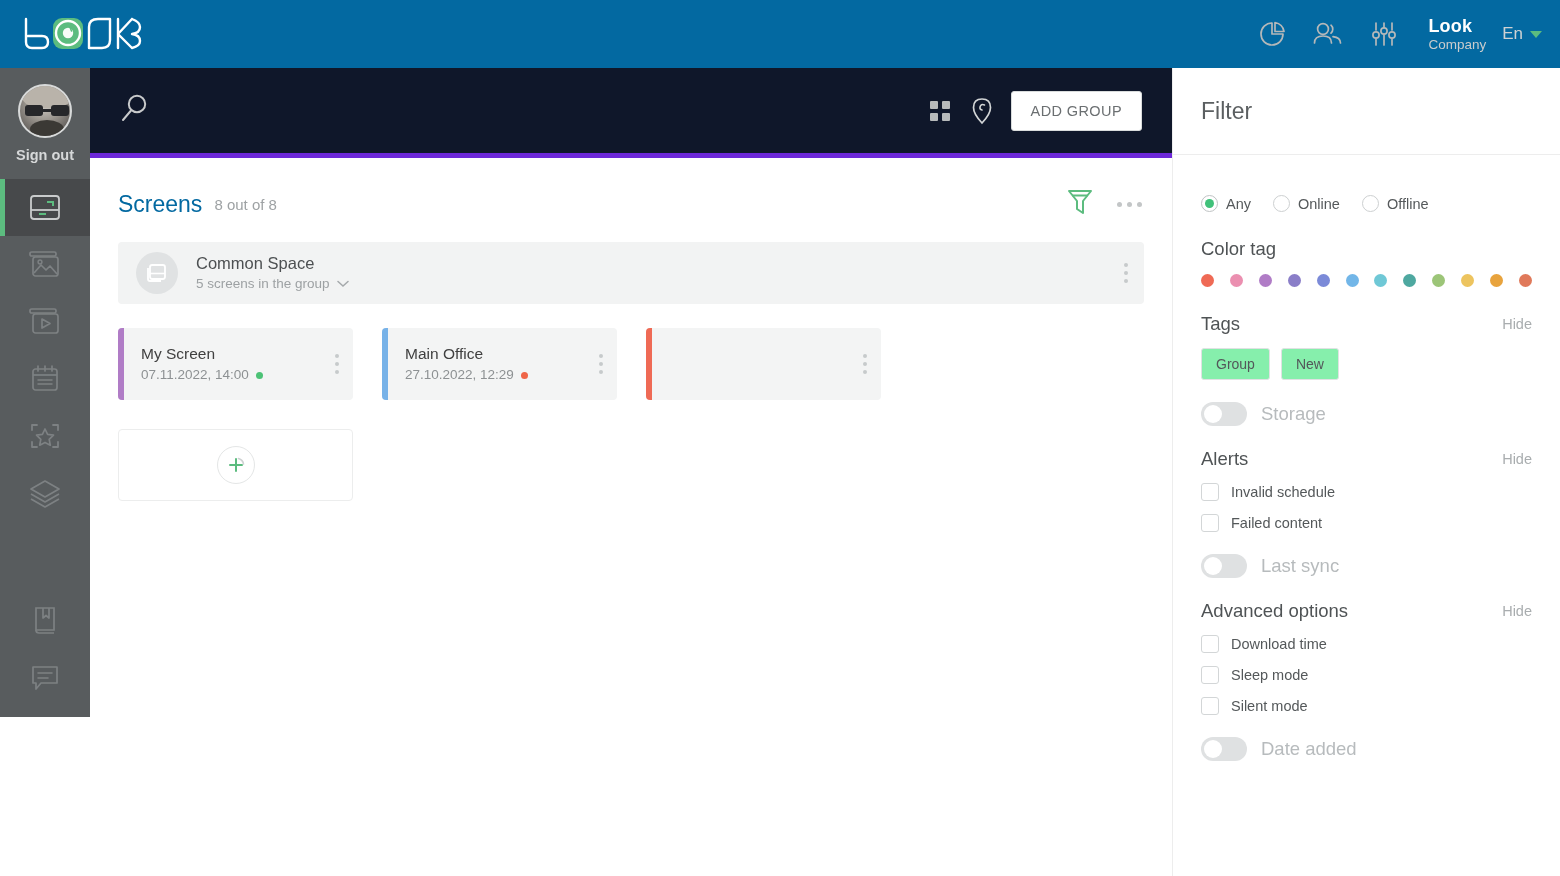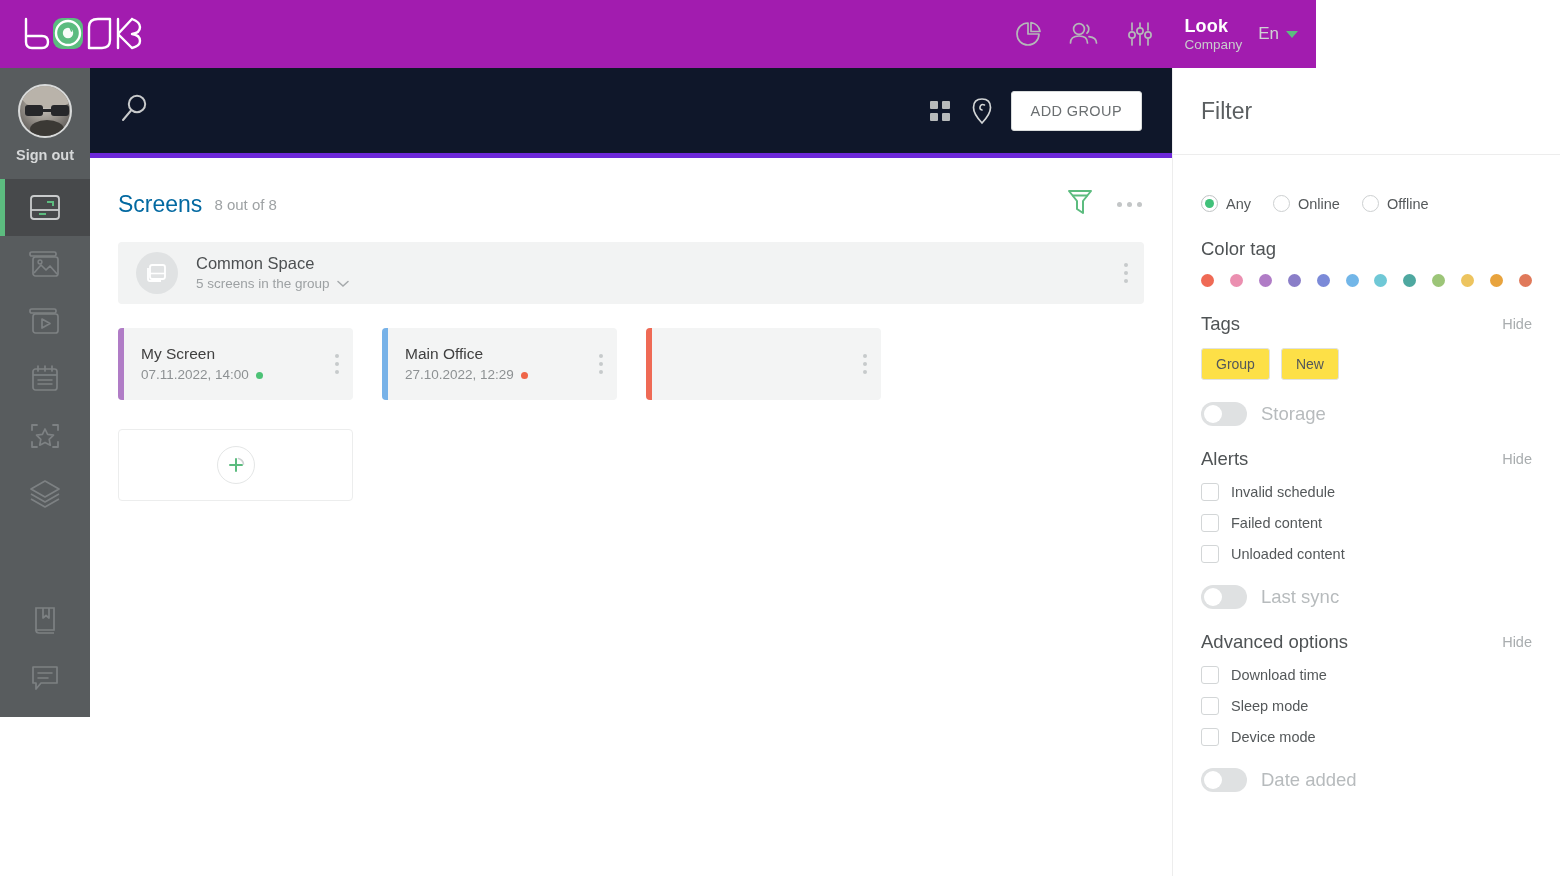--- a/index.html
+++ b/index.html
@@ -6,22 +6,22 @@
   html, body {
     width: 1560px; height: 876px;
     font-family: "Liberation Sans", sans-serif;
     background: #ffffff;
     overflow: hidden;
   }
   .app { position: relative; width: 1560px; height: 876px; }
 
   
   .topbar {
-    position: absolute; top: 0; left: 0; width: 1316px; height: 68px;
-    background: #a21caf; display: flex; align-items: center;
+    position: absolute; top: 0; left: 0; width: 1560px; height: 68px;
+    background: #0369a1; display: flex; align-items: center;
   }
   .logo { margin-left: 22px; display: flex; align-items: center; }
   .topbar-right {
     margin-left: auto; display: flex; align-items: center; gap: 0px; padding-right: 18px;
   }
   .top-icon {
     width: 56px; height: 46px; display: flex; align-items: center; justify-content: center;
     cursor: pointer;
   }
   .brand { margin-left: 16px; margin-right: 10px; text-align: left; }
@@ -135,21 +135,21 @@
   .radio { display: flex; align-items: center; gap: 8px; cursor: pointer; margin-right: 12px; }
   .radio .ring { width: 17px; height: 17px; border-radius: 50%; border: 1.5px solid #cdd0d1; display: flex; align-items: center; justify-content: center; }
   .radio.on .ring { border-color: #bfc3c4; }
   .radio .dot { width: 9px; height: 9px; border-radius: 50%; background: #41c17a; }
   .radio label { font-size: 14.5px; color: #55595b; cursor: pointer; }
 
   .colors { display: flex; gap: 0; margin-top: 14px; justify-content: space-between; }
   .swatch { width: 13px; height: 13px; border-radius: 50%; cursor: pointer; }
 
   .chips { display: flex; gap: 11px; margin-top: 13px; }
-  .chip { border: 1px solid #e0e2e3; border-radius: 3px; padding: 7px 14px; font-size: 14px; color: #53575a; background:#fde047; cursor: pointer; font-family:"Liberation Sans", sans-serif; }
+  .chip { border: 1px solid #e0e2e3; border-radius: 3px; padding: 7px 14px; font-size: 14px; color: #53575a; background:#86efac; cursor: pointer; font-family:"Liberation Sans", sans-serif; }
 
   .toggle-row { display: flex; align-items: center; gap: 14px; margin-top: 22px; }
   .toggle { width: 46px; height: 24px; border-radius: 12px; background: #dfe1e2; position: relative; cursor: pointer; flex:none;}
   .toggle .knob { position: absolute; top: 3px; left: 3px; width: 18px; height: 18px; border-radius: 50%; background: #fff; }
   .toggle-label { font-size: 18.5px; color: #b7bbbd; }
 
   .checks { margin-top: 13px; }
   .check-row { display: flex; align-items: center; gap: 12px; margin-bottom: 13px; cursor: pointer; }
   .box { width: 18px; height: 18px; border: 1.5px solid #d3d6d7; border-radius: 3px; flex: none; }
   .check-row span { font-size: 14.5px; color: #54585a; }
@@ -475,24 +475,20 @@
       </div>
       <div class="checks">
         <div class="check-row">
           <span class="box"></span>
           <span>Invalid schedule</span>
         </div>
         <div class="check-row">
           <span class="box"></span>
           <span>Failed content</span>
         </div>
-        <div class="check-row">
-          <span class="box"></span>
-          <span>Unloaded content</span>
-        </div>
       </div>
 
       <div class="toggle-row">
         <div class="toggle">
             <span class="knob"></span>
           </div>
         <div class="toggle-label">Last sync</div>
       </div>
 
       <div class="fsec-title mt22">
@@ -503,21 +499,21 @@
         <div class="check-row">
           <span class="box"></span>
           <span>Download time</span>
         </div>
         <div class="check-row">
           <span class="box"></span>
           <span>Sleep mode</span>
         </div>
         <div class="check-row">
           <span class="box"></span>
-          <span>Device mode</span>
+          <span>Silent mode</span>
         </div>
       </div>
 
       <div class="toggle-row">
         <div class="toggle">
             <span class="knob"></span>
           </div>
         <div class="toggle-label">Date added</div>
       </div>
 

